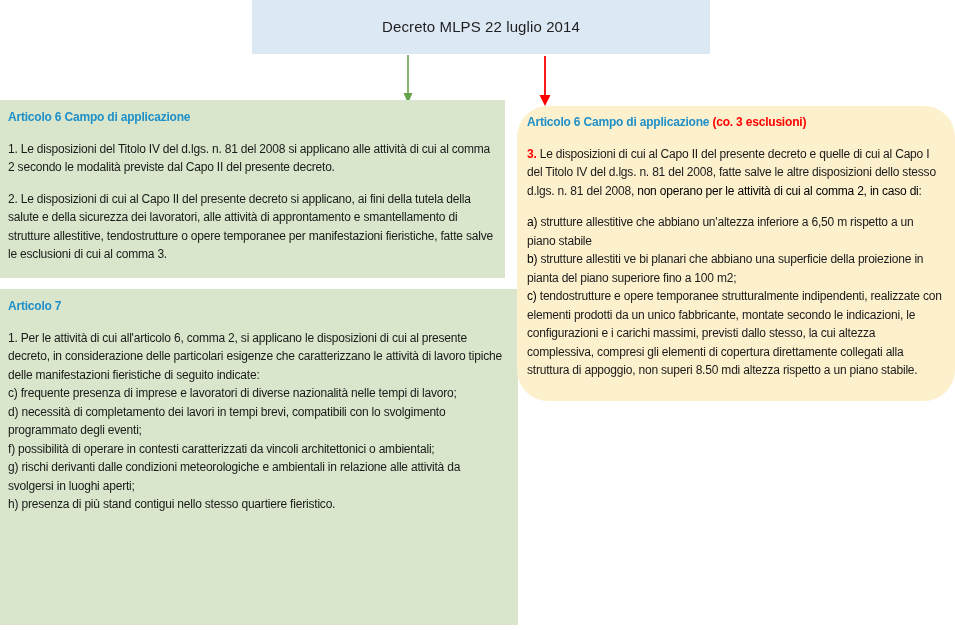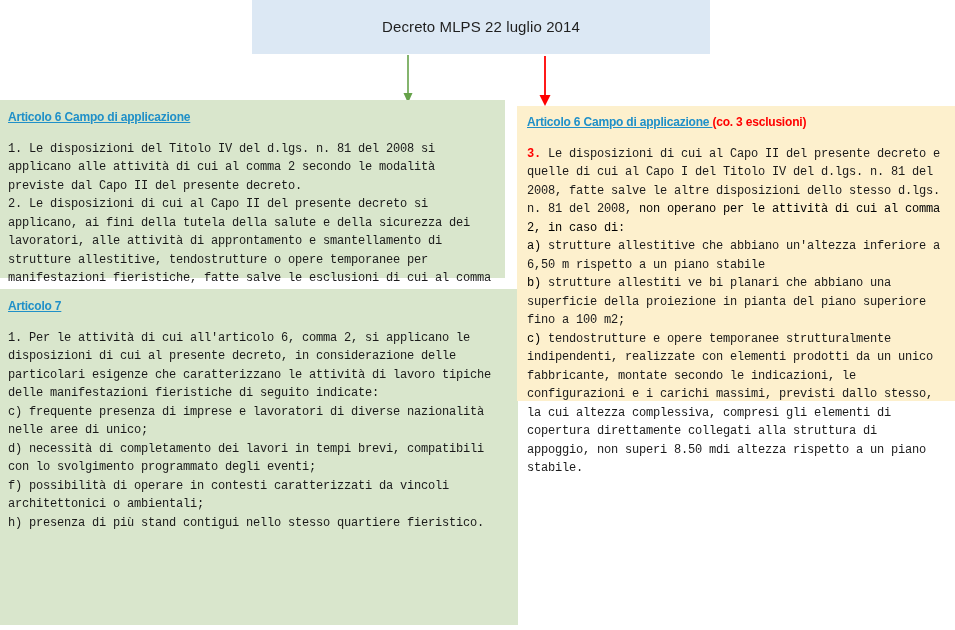--- a/index.html
+++ b/index.html
@@ -43,36 +43,36 @@
     line-height: 18.5px;
     letter-spacing: -0.2px;
   }
   .box-green {
     background: #d9e6cc;
     padding: 8px 10px 6px 8px;
   }
   .box-yellow {
     background: #fdf0cd;
     padding: 7px 12px 6px 10px;
+    border-radius: 31px;
   }
   .box1 { left: 0; top: 100px; width: 505px; height: 178px; }
   .box2 { left: 0; top: 289px; width: 518px; height: 336px; }
   .box3 { left: 517px; top: 106px; width: 438px; height: 295px; }
   .heading {
     font-weight: bold;
     color: #2090c8;
-    text-decoration: underline;
   }
   .red { color: #000000; }
   .red-bold { color: #ff0000; font-weight: bold; }
   .box p {
     margin: 0;
-    font-family: Liberation Mono, monospace;
   }
   .box p.spaced {
+    margin-top: 13px;
   }
   .box .heading-block {
     margin-bottom: 13px;
   }
 </style>
 </head>
 <body>
 
 <div class="canvas">
 
@@ -94,23 +94,24 @@
     <div class="heading heading-block">Articolo 6 Campo di applicazione</div>
     <p>1. Le disposizioni del Titolo IV del d.lgs. n. 81 del 2008 si applicano alle attività di cui al comma 2 secondo le modalità previste dal Capo II del presente decreto.</p>
     <p class="spaced">2. Le disposizioni di cui al Capo II del presente decreto si applicano, ai fini della tutela della salute e della sicurezza dei lavoratori, alle attività di approntamento e smantellamento di strutture allestitive, tendostrutture o opere temporanee per manifestazioni fieristiche, fatte salve le esclusioni di cui al comma 3.</p>
   </div>
 
   <div class="box box-green box2">
     <div class="heading-block">
       <div class="heading">Articolo 7</div>
     </div>
     <p>1. Per le attività di cui all'articolo 6, comma 2, si applicano le disposizioni di cui al presente decreto, in considerazione delle particolari esigenze che caratterizzano le attività di lavoro tipiche delle manifestazioni fieristiche di seguito indicate:</p>
-    <p>c) frequente presenza di imprese e lavoratori di diverse nazionalità nelle aree di unico;</p>
+    <p>c) frequente presenza di imprese e lavoratori di diverse nazionalità nelle tempi di lavoro;</p>
     <p>d) necessità di completamento dei lavori in tempi brevi, compatibili con lo svolgimento programmato degli eventi;</p>
     <p>f) possibilità di operare in contesti caratterizzati da vincoli architettonici o ambientali;</p>
+    <p>g) rischi derivanti dalle condizioni meteorologiche e ambientali in relazione alle attività da svolgersi in luoghi aperti;</p>
     <p>h) presenza di più stand contigui nello stesso quartiere fieristico.</p>
   </div>
 
   <div class="box box-yellow box3">
     <div class="heading-block">
       <span class="heading">Articolo 6 Campo di applicazione </span><span class="red-bold">(co. 3 esclusioni)</span>
     </div>
     <p>
       <span class="red-bold">3.</span><span> Le disposizioni di cui al Capo II del presente decreto e quelle di cui al Capo I del Titolo IV del d.lgs. n. 81 del 2008, fatte salve le altre disposizioni dello stesso d.lgs. n. 81 del 2008, </span><span class="red">non operano per le attività di cui al comma 2, in caso di</span><span>:</span>
     </p>

